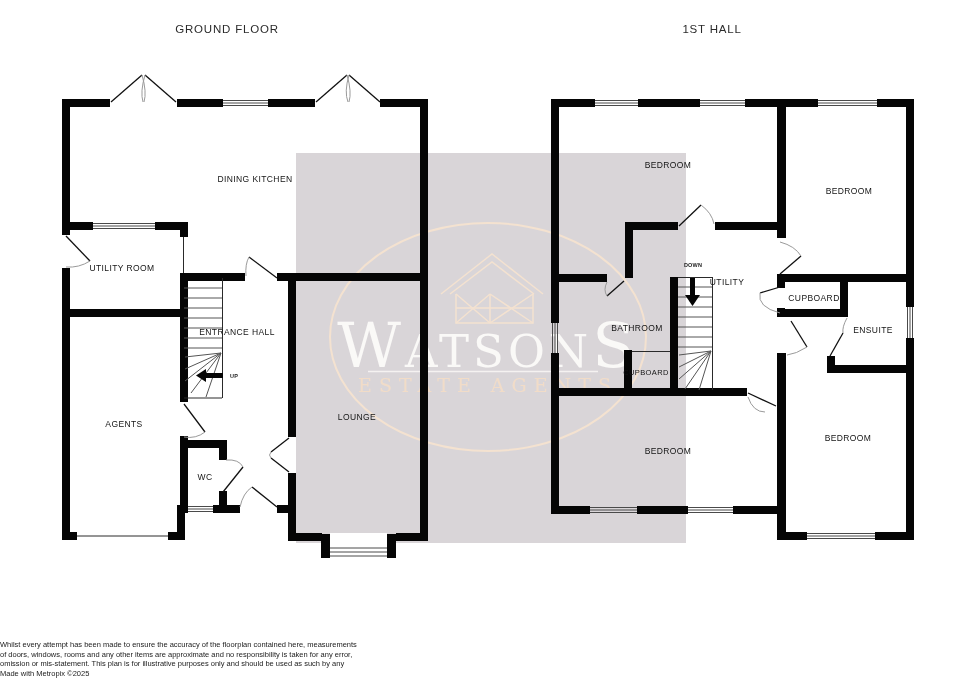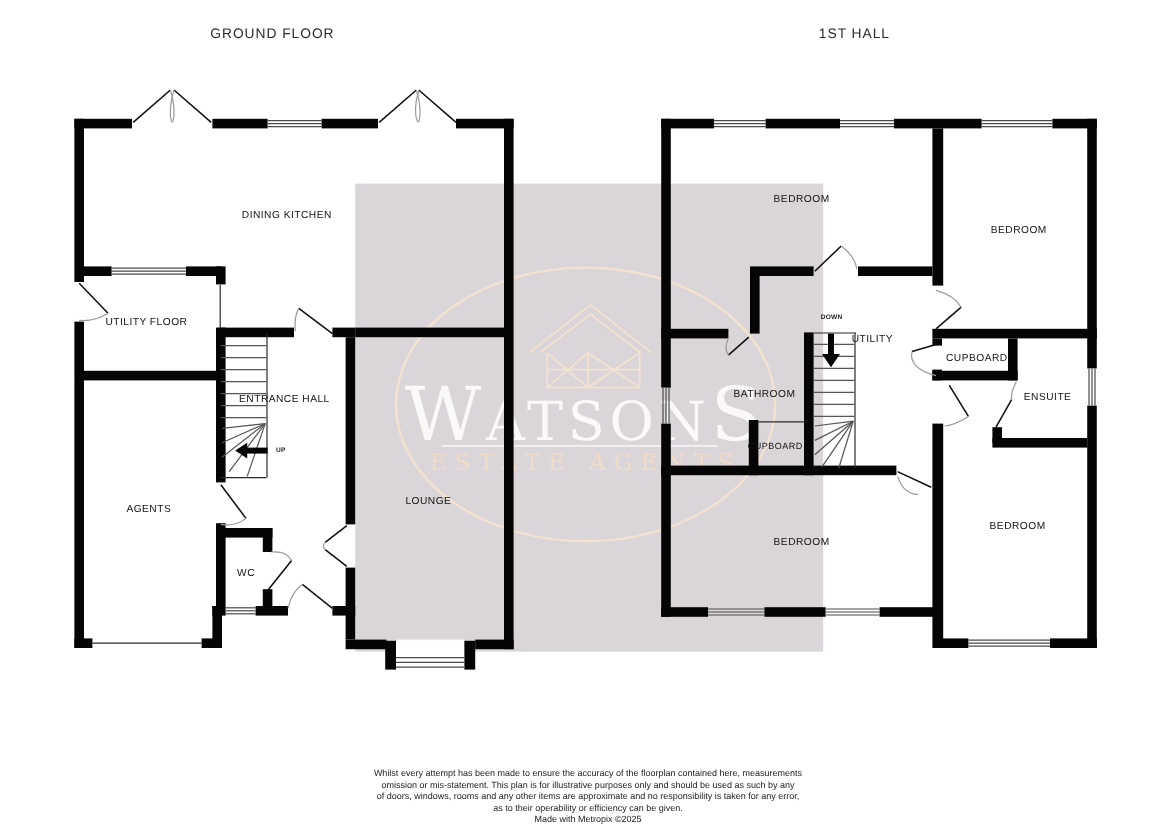--- a/index.html
+++ b/index.html
@@ -6,21 +6,21 @@
   #stage{position:relative;width:980px;height:698px;background:#fff;overflow:hidden;
          font-family:"Liberation Sans",sans-serif;}
   #plan-svg{position:absolute;left:0;top:0;}
   .overlay{position:absolute;left:0;top:0;width:980px;height:698px;pointer-events:none;}
   .floor-title{position:absolute;transform:translate(-50%,-50%);font-size:11.5px;
                letter-spacing:.8px;color:#2b2b2b;white-space:nowrap;}
   .room-label{position:absolute;transform:translate(-50%,-50%);font-size:8.5px;font-weight:normal;
               letter-spacing:.4px;color:#141414;white-space:nowrap;}
   .tiny-label{position:absolute;transform:translate(-50%,-50%);font-size:5.5px;font-weight:bold;
               color:#222;white-space:nowrap;letter-spacing:.2px;}
-  .disclaimer{position:absolute;left:0;top:640px;width:980px;text-align:center;
+  .disclaimer{position:absolute;left:0;top:640px;width:980px;
               font-size:7.5px;line-height:9.6px;color:#222;}
   .wall{fill:#050505;}
   .thinline{stroke:#2a2a2a;stroke-width:1;}
   .winline{stroke:#4a4a4a;stroke-width:1;}
   .tread{stroke:#555;stroke-width:1;}
   .leaf{stroke:#111;stroke-width:1.3;fill:none;}
   .swing{stroke:#9a9a9a;stroke-width:1;fill:none;}
   .wm-stroke{stroke:#f4e2d0;fill:none;}
   .wm-name{font-family:"DejaVu Serif",serif;fill:#fdfcfa;opacity:.93;letter-spacing:4px;}
   .wm-tag{font-family:"DejaVu Serif",serif;fill:#f3ddc8;opacity:.95;font-size:19px;letter-spacing:7px;}
@@ -308,41 +308,40 @@
             <path class="swing" d="M748,397 Q753,412 765,412"></path>
       </g>
     </g>
   </g>
 </svg>
 
 <div class="overlay">
   <div class="floor-title" style="left:227px;top:29px">GROUND FLOOR</div>
   <div class="floor-title" style="left:712px;top:29px">1ST HALL</div>
 
-  <div class="room-label" style="left:239px;top:179px">DINING KITCHEN</div>
-  <div class="room-label" style="left:122px;top:268px">UTILITY FLOOR</div>
+  <div class="room-label" style="left:255px;top:179px">DINING KITCHEN</div>
+  <div class="room-label" style="left:122px;top:268px">UTILITY ROOM</div>
   <div class="room-label" style="left:237px;top:332px">ENTRANCE HALL</div>
   <div class="room-label" style="left:124px;top:424px">AGENTS</div>
   <div class="room-label" style="left:205px;top:477px">WC</div>
   <div class="room-label" style="left:357px;top:417px">LOUNGE</div>
   <div class="tiny-label" style="left:234px;top:376px">UP</div>
 
   <div class="room-label" style="left:668px;top:165px">BEDROOM</div>
   <div class="room-label" style="left:849px;top:191px">BEDROOM</div>
   <div class="room-label" style="left:637px;top:328px">BATHROOM</div>
   <div class="room-label" style="left:727px;top:282px">UTILITY</div>
   <div class="room-label" style="left:646px;top:372px;font-size:7.5px">CUPBOARD</div>
   <div class="room-label" style="left:814px;top:298px">CUPBOARD</div>
   <div class="room-label" style="left:873px;top:330px">ENSUITE</div>
   <div class="room-label" style="left:668px;top:451px">BEDROOM</div>
   <div class="room-label" style="left:848px;top:438px">BEDROOM</div>
   <div class="tiny-label" style="left:693px;top:265px">DOWN</div>
 
   <div class="disclaimer">
     <div>Whilst every attempt has been made to ensure the accuracy of the floorplan contained here, measurements</div>
+    <div>of doors, windows, rooms and any other items are approximate and no responsibility is taken for any error,</div>
     <div>omission or mis-statement. This plan is for illustrative purposes only and should be used as such by any</div>
-    <div>of doors, windows, rooms and any other items are approximate and no responsibility is taken for any error,</div>
-    <div>as to their operability or efficiency can be given.</div>
     <div>Made with Metropix ©2025</div>
   </div>
 </div>
 
 </div>
 
 </body></html>

